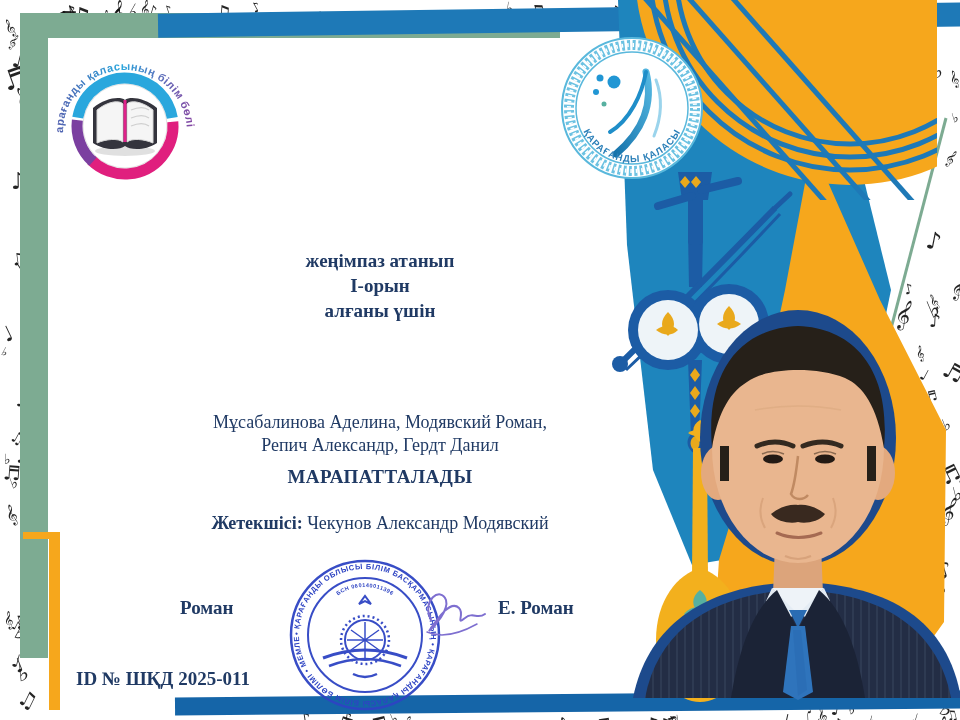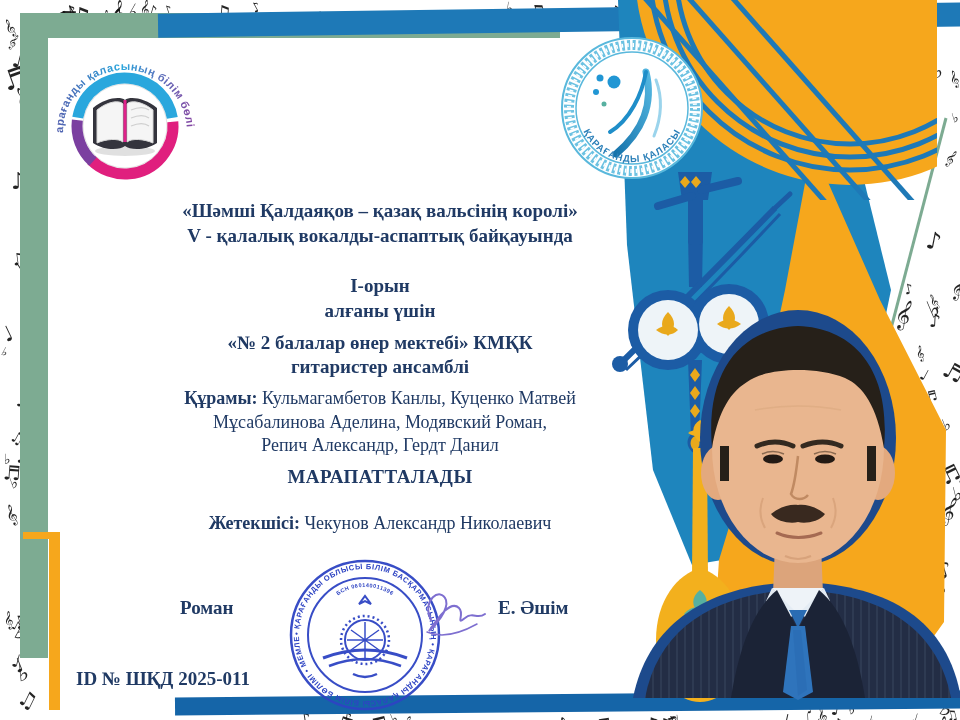--- a/index.html
+++ b/index.html
@@ -369,34 +369,30 @@
     <text class="arc-text" font-size="5.5" letter-spacing="0.5" fill="#2e44c3">
       <textPath href="#bintop" startOffset="50%" text-anchor="middle">БСН 060140011396</textPath>
     </text>
     <g stroke="#7e6fd0" fill="none" stroke-width="2" stroke-linecap="round">
       <path d="M146,64 C136,44 156,30 161,44 C164,54 150,70 144,75 C154,60 166,44 174,52 C180,58 170,70 180,62 C188,55 192,64 200,58"></path>
       <path d="M142,76 C156,82 174,78 192,68" stroke-width="1.5"></path>
     </g>
   </svg>
 
 
-  <div class="t-line fs19" style="top:200px">«Шәмші Қалдаяқов – қазақ вальсінің королі»</div>
-  <div class="t-line fs19" style="top:225px">V - қалалық вокалды-аспаптық байқауында</div>
+  <div class="t-line fs19" style="top:250px">жеңімпаз атанып</div>
   <div class="t-line fs19" style="top:275px">I-орын</div>
   <div class="t-line fs19" style="top:300px">алғаны үшін</div>
 
-  <div class="t-line fs19" style="top:332px">«№ 2 балалар өнер мектебі» КМҚК</div>
-  <div class="t-line fs19" style="top:356px">гитаристер ансамблі</div>
-
-  <div class="t-line fs18" style="top:388px"><span class="b">Құрамы:</span> <span>Кульмагамбетов Канлы, Куценко Матвей</span></div>
+
   <div class="t-line fs18" style="top:412px">Мұсабалинова Аделина, Модявский Роман,</div>
   <div class="t-line fs18" style="top:435px">Репич Александр, Гердт Данил</div>
 
   <div class="t-line fs19" style="top:466px;letter-spacing:0.5px">МАРАПАТТАЛАДЫ</div>
 
-  <div class="t-line fs18" style="top:513px"><span class="b">Жетекшісі:</span> <span>Чекунов Александр Николаевич</span></div>
+  <div class="t-line fs18" style="top:513px"><span class="b">Жетекшісі:</span> <span>Чекунов Александр Модявский</span></div>
 
   <div class="sig-left">Роман</div>
-  <div class="sig-right">Е. Әшім</div>
+  <div class="sig-right">Е. Роман</div>
 
   <div class="id-line">ID № ШҚД 2025-011</div>
 
 </div>
 
 </body></html>

